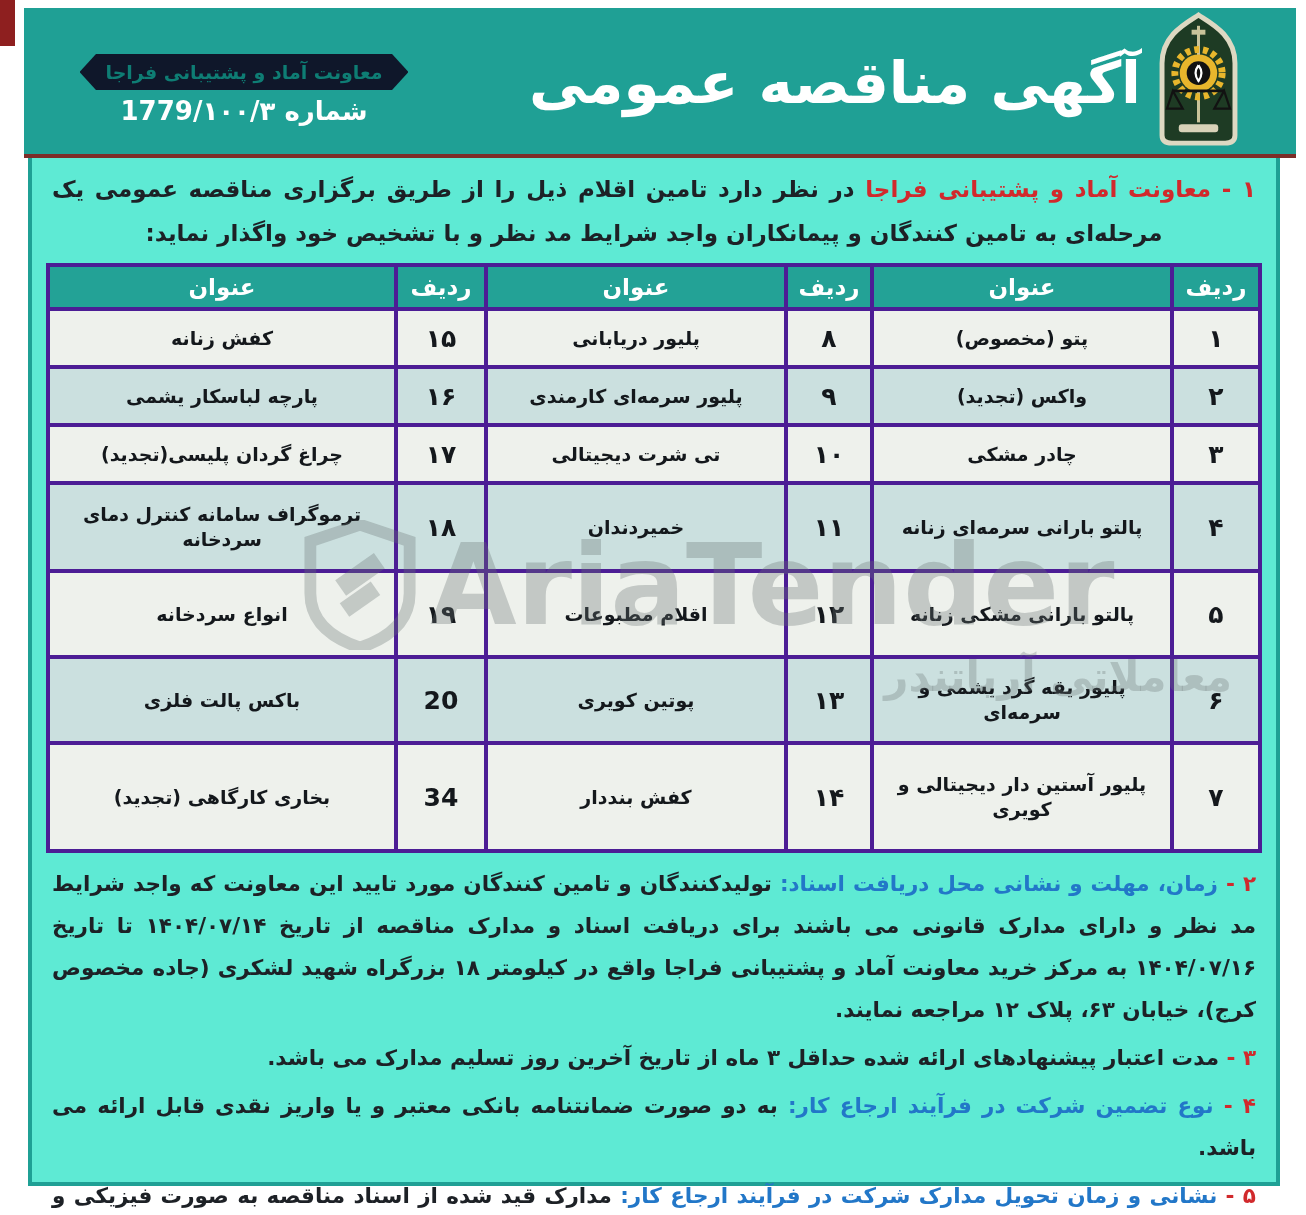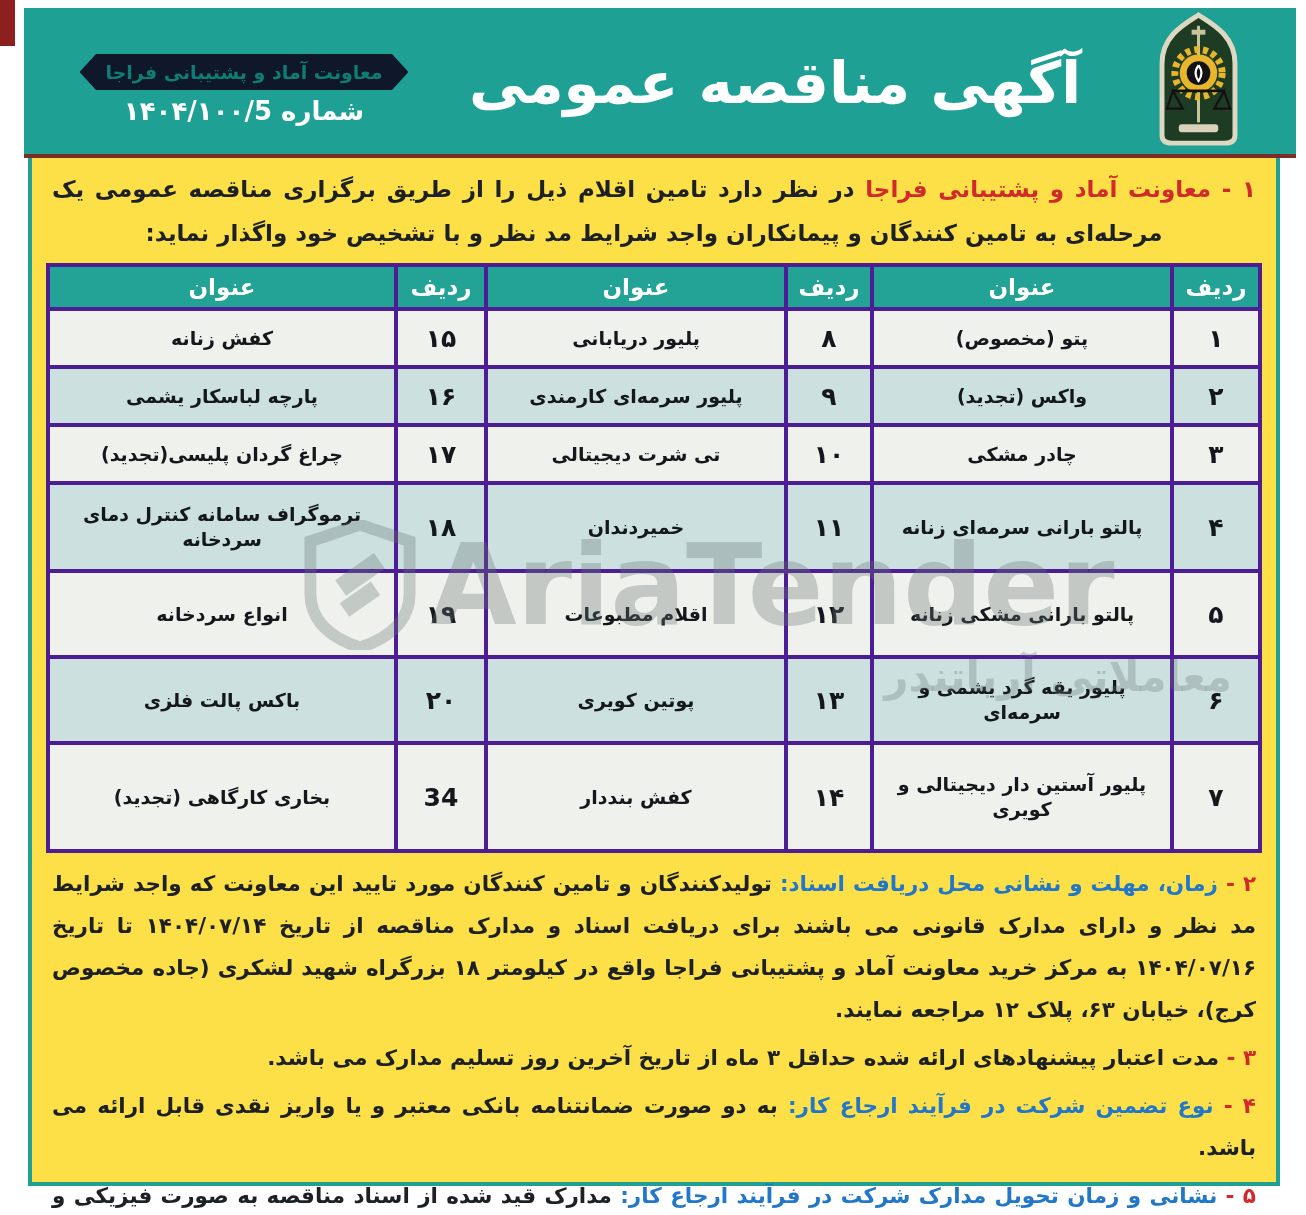--- a/index.html
+++ b/index.html
@@ -16,29 +16,29 @@
     display:flex; align-items:center; padding:0 40px 0 55px;
   }
   .badge-block { width:330px; display:flex; flex-direction:column; align-items:center; gap:6px; margin-top:18px; }
   .badge {
     background:#0f172a; color:#0e7d74; font-weight:bold; font-size:19px;
     padding:7px 26px; white-space:nowrap;
     clip-path:polygon(5% 0, 95% 0, 100% 50%, 95% 100%, 5% 100%, 0 50%);
   }
   .header-number { color:#ffffff; font-weight:bold; font-size:26px; white-space:nowrap; }
   .header-title {
-    flex:1; text-align:center; color:#ffffff; font-weight:bold;
+    flex:1; color:#ffffff; font-weight:bold;
     font-size:58px; white-space:nowrap; letter-spacing:1px; margin-top:4px;
   }
   .logo-wrap { width:115px; display:flex; justify-content:center; }
 
   
   .frame {
     position:absolute; left:28px; top:158px; width:1252px; height:1028px;
-    background:#fde047; border:4px solid #1fa095; border-top:none;
+    background:#5eead4; border:4px solid #1fa095; border-top:none;
     padding:8px 14px 0 14px;
   }
 
   .intro {
     margin:2px 6px 8px 6px; font-size:23px; font-weight:bold; color:#1d2126;
     line-height:1.9; text-align:justify; text-align-last:center;
   }
   .intro .lead-red { color:#d1292c; }
 
   
@@ -103,21 +103,21 @@
         <path d="M50 54 q-6 8 0 16 q6 -8 0 -16" fill="none" stroke="#ffffff" stroke-width="2.2"></path>
         <line x1="24" y1="80" x2="76" y2="80" stroke="#121212" stroke-width="2.6"></line>
         <path d="M24 80 L18 98 L34 98 Z" fill="none" stroke="#121212" stroke-width="2.2"></path>
         <path d="M76 80 L66 98 L82 98 Z" fill="none" stroke="#121212" stroke-width="2.2"></path>
         <rect x="30" y="114" width="40" height="8" rx="3" fill="#d8d2b8"></rect>
       </svg>
     </div>
     <div class="header-title">آگهی مناقصه عمومی</div>
     <div class="badge-block">
       <div class="badge">معاونت آماد و پشتیبانی فراجا</div>
-      <div class="header-number">شماره ۱۴۰۴/۱۰۰/5</div>
+      <div class="header-number">شماره 1779/۱۰۰/۳</div>
     </div>
   </div>
 
   <div class="frame">
 
     <p class="intro">
       <span class="lead-red">۱ - معاونت آماد و پشتیبانی فراجا </span><span>در نظر دارد تامین اقلام ذیل را از طریق برگزاری مناقصه عمومی یک مرحله‌ای به تامین کنندگان و پیمانکاران واجد شرایط مد نظر و با تشخیص خود واگذار نماید:</span>
     </p>
 
     <table class="items">
@@ -178,21 +178,21 @@
           <td class="no-cell">۱۲</td>
           <td class="item-cell">اقلام مطبوعات</td>
           <td class="no-cell">۱۹</td>
           <td class="item-cell">انواع سردخانه</td>
         </tr>
         <tr>
           <td class="no-cell">۶</td>
           <td class="item-cell">پلیور یقه گرد یشمی و سرمه‌ای</td>
           <td class="no-cell">۱۳</td>
           <td class="item-cell">پوتین کویری</td>
-          <td class="no-cell">۲۰</td>
+          <td class="no-cell">20</td>
           <td class="item-cell">باکس پالت فلزی</td>
         </tr>
         <tr>
           <td class="no-cell">۷</td>
           <td class="item-cell">پلیور آستین دار دیجیتالی و کویری</td>
           <td class="no-cell">۱۴</td>
           <td class="item-cell">کفش بنددار</td>
           <td class="no-cell">34</td>
           <td class="item-cell">بخاری کارگاهی (تجدید)</td>
         </tr>

